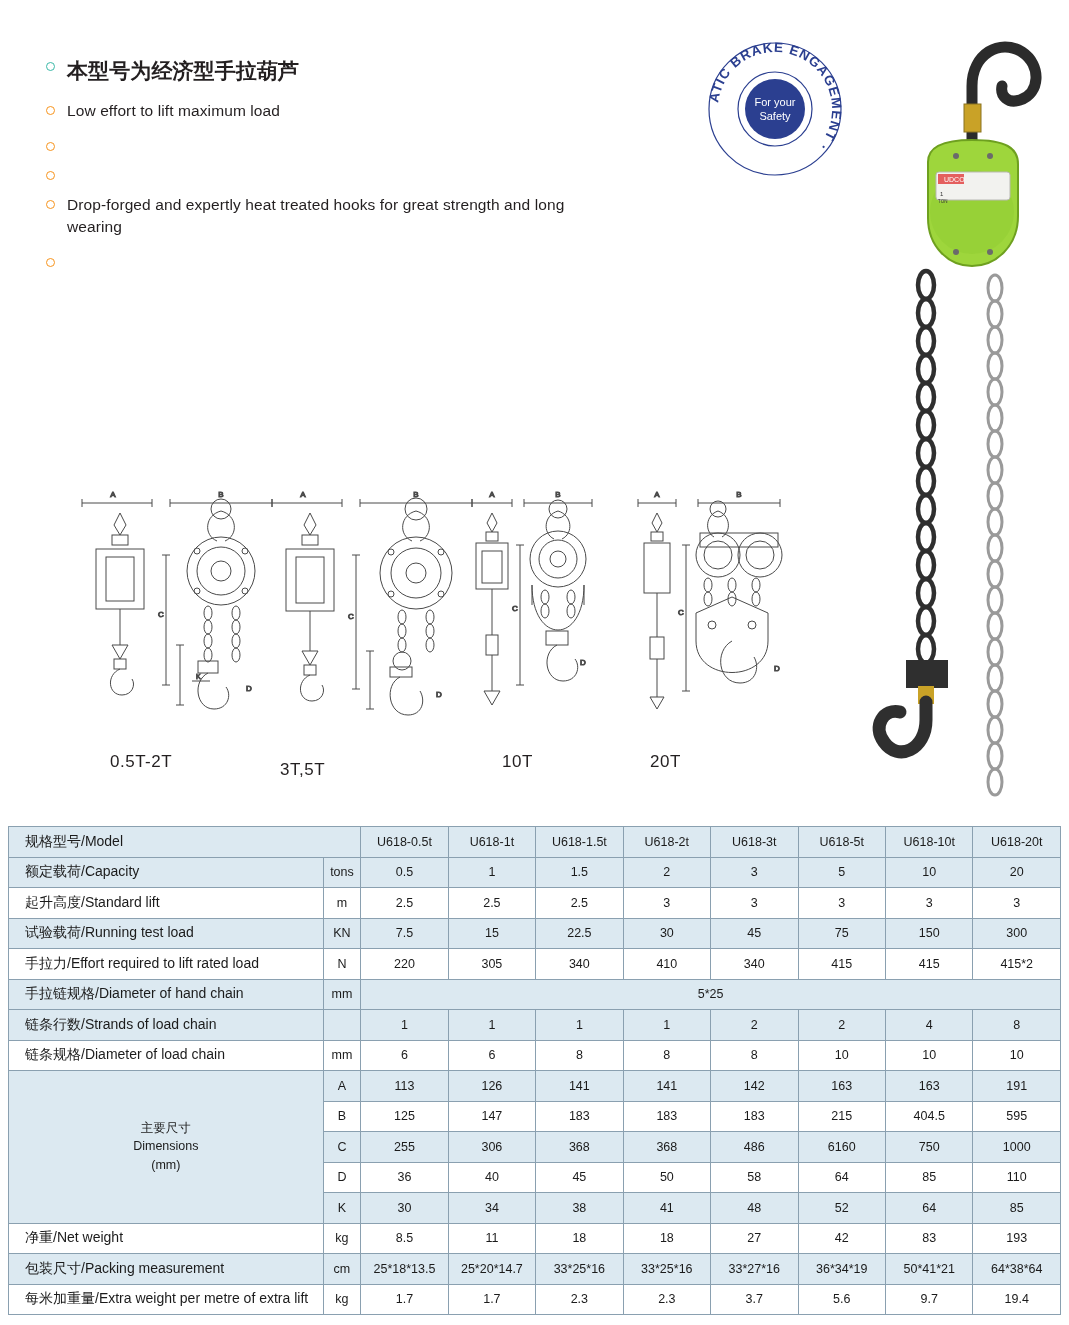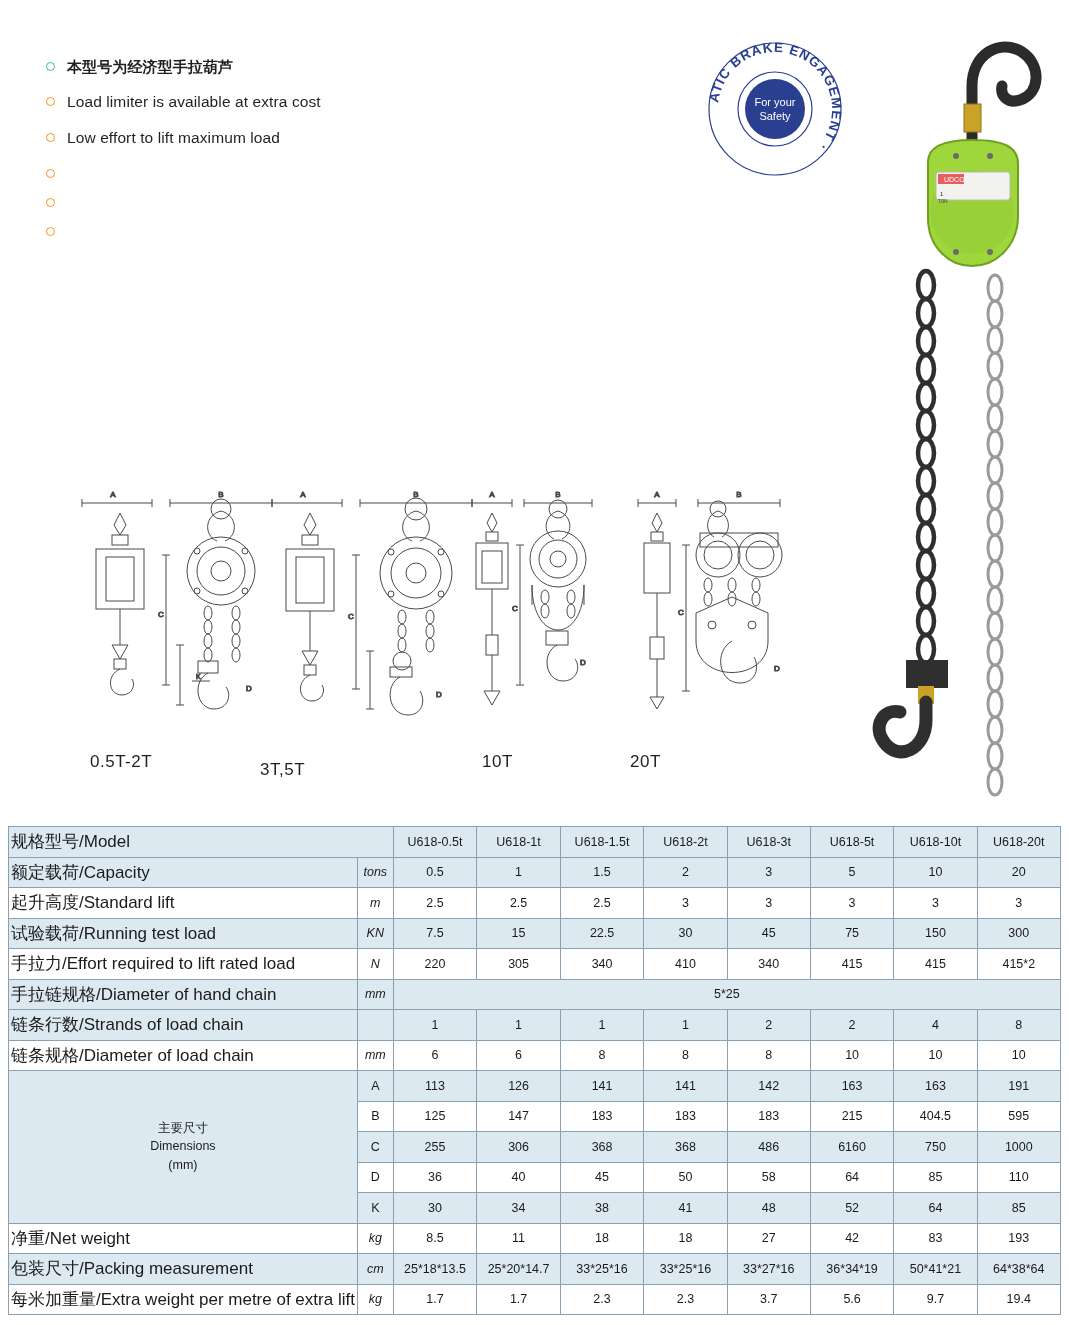--- a/index.html
+++ b/index.html
@@ -35,21 +35,21 @@
     flex: none;
   }
   .bullet.teal { border-color: #3bb9a8; }
   .feature-text {
     font-size: 15.5px;
     line-height: 1.42;
     letter-spacing: .1px;
     color: #231f20;
   }
   .feature-row.first .feature-text {
-    font-size: 15px;
+    font-size: 21px;
     font-weight: bold;
   }
 
   
   .badge {
     position: absolute;
     left: 700px;
     top: 34px;
     width: 150px;
     height: 150px;
@@ -68,21 +68,21 @@
   
   .drawings {
     position: absolute;
     left: 40px;
     top: 485px;
     width: 780px;
     height: 310px;
   }
   .dwg-labels {
     position: absolute;
-    left: 32px;
+    left: 52px;
     top: 752px;
     width: 780px;
     height: 28px;
   }
   .dwg-label {
     position: absolute;
     font-size: 17px;
     color: #231f20;
     letter-spacing: .5px;
   }
@@ -103,55 +103,55 @@
   table.spec td {
     border: 1px solid #8aa0b0;
     text-align: center;
     height: 30.5px;
     padding: 0 2px;
     color: #1b1b1b;
     white-space: nowrap;
   }
   table.spec td.lbl {
     text-align: left;
-    padding-left: 2px;
+    padding-left: 16px;
     width: 270px;
-    font-size: 17px;
-  }
-  table.spec td.unit { width: 36px; font-style: italic; }
+    font-size: 14px;
+  }
+  table.spec td.unit { width: 36px; }
   table.spec td.dim { width: 26px; }
   table.spec td.val { width: 84px; }
   tr.shade td { background: #dce9f1; }
   tr.plain td { background: #ffffff; }
   td.dimbox {
     background: #ffffff;
     line-height: 1.5;
   }
 </style>
 </head>
 <body>
 
 <div class="features">
   <div class="feature-row first">
     <span class="bullet teal"></span>
     <span class="feature-text">本型号为经济型手拉葫芦</span>
-  </div>
-  <div class="feature-row">
-    <span class="bullet"></span>
-    <span class="feature-text">Load limiter is available at extra cost</span>
   </div>
   <div class="feature-row">
     <span class="bullet"></span>
     <span class="feature-text">Low effort to lift maximum load</span>
   </div>
   <div class="feature-row">
     <span class="bullet"></span>
   </div>
   <div class="feature-row">
     <span class="bullet"></span>
+  </div>
+  <div class="feature-row">
+    <span class="bullet"></span>
+    <span class="feature-text">Drop-forged and expertly heat treated hooks  for  great  strength and long wearing</span>
   </div>
   <div class="feature-row">
     <span class="bullet"></span>
   </div>
 </div>
 
 <div class="badge">
   <svg width="150" height="150" viewBox="0 0 150 150">
     <defs>
       <path id="ringpath" d="M 75,75 m -57,0 a 57,57 0 1,1 114,0 a 57,57 0 1,1 -114,0"></path>

